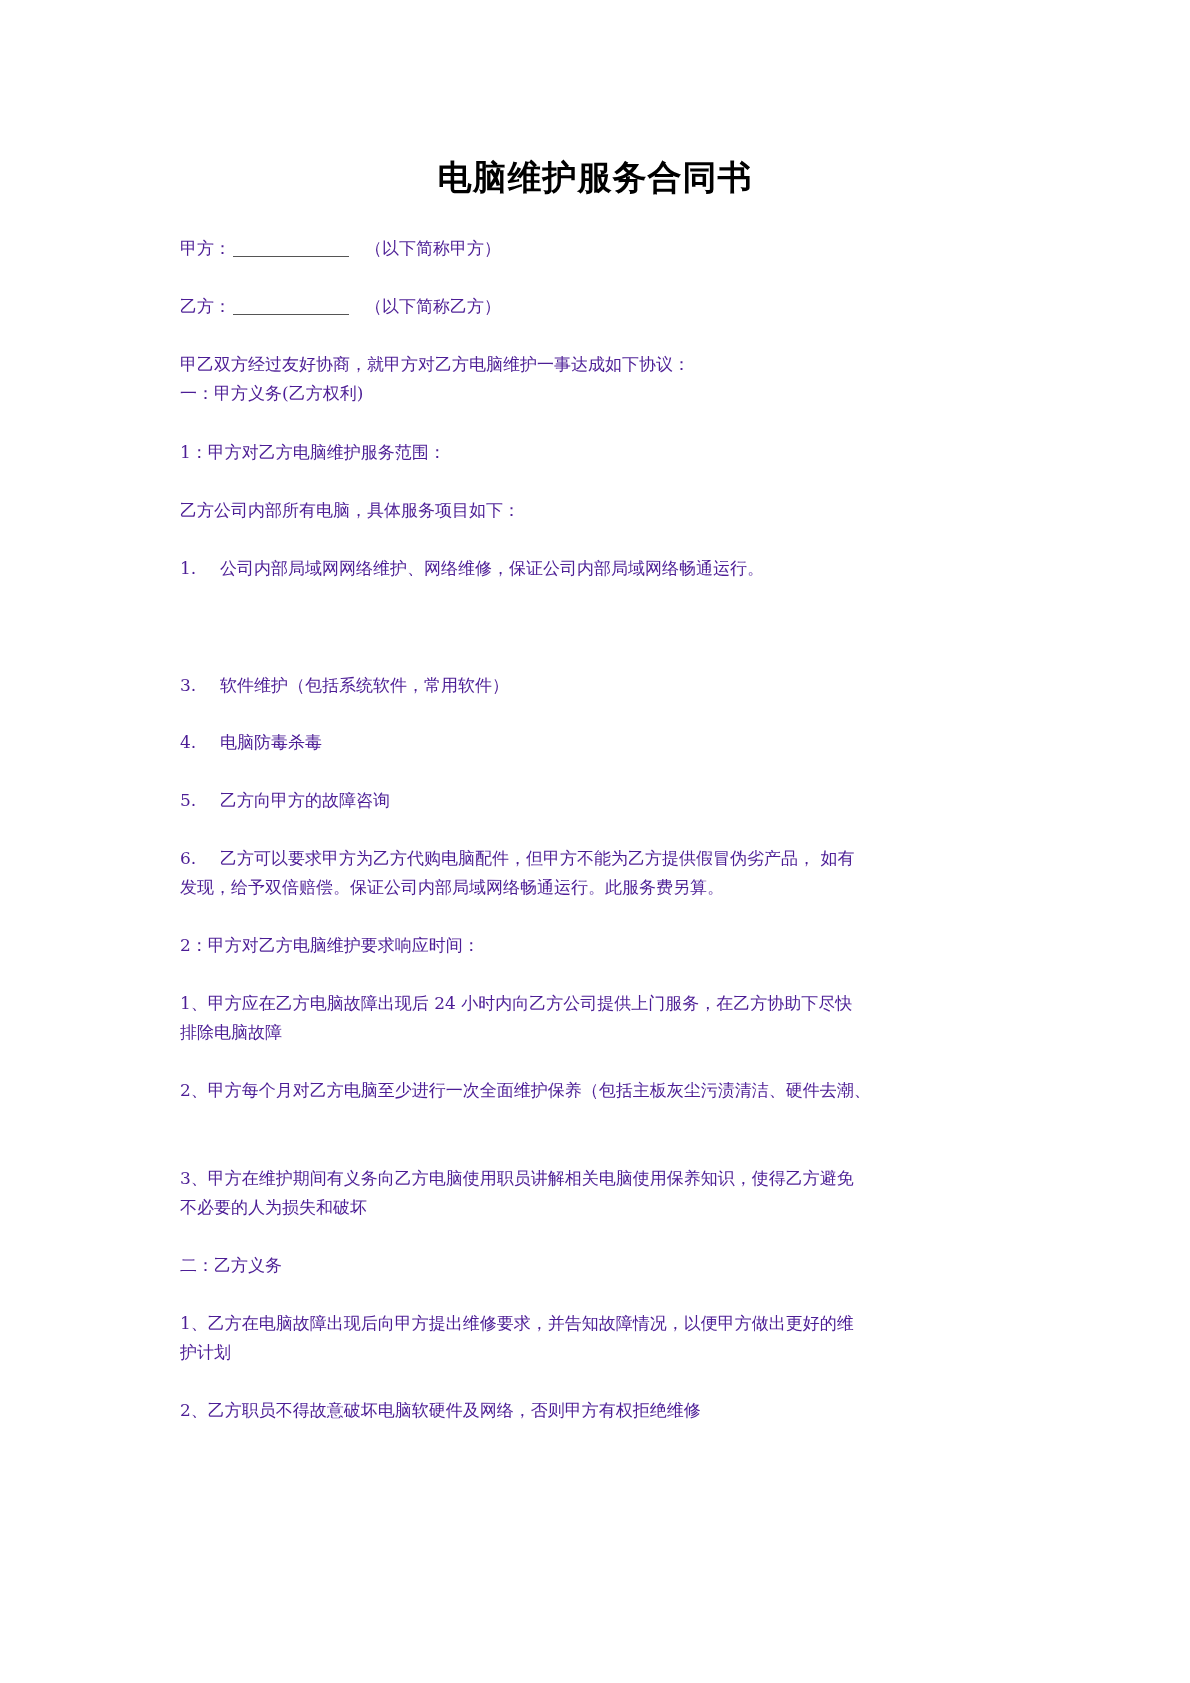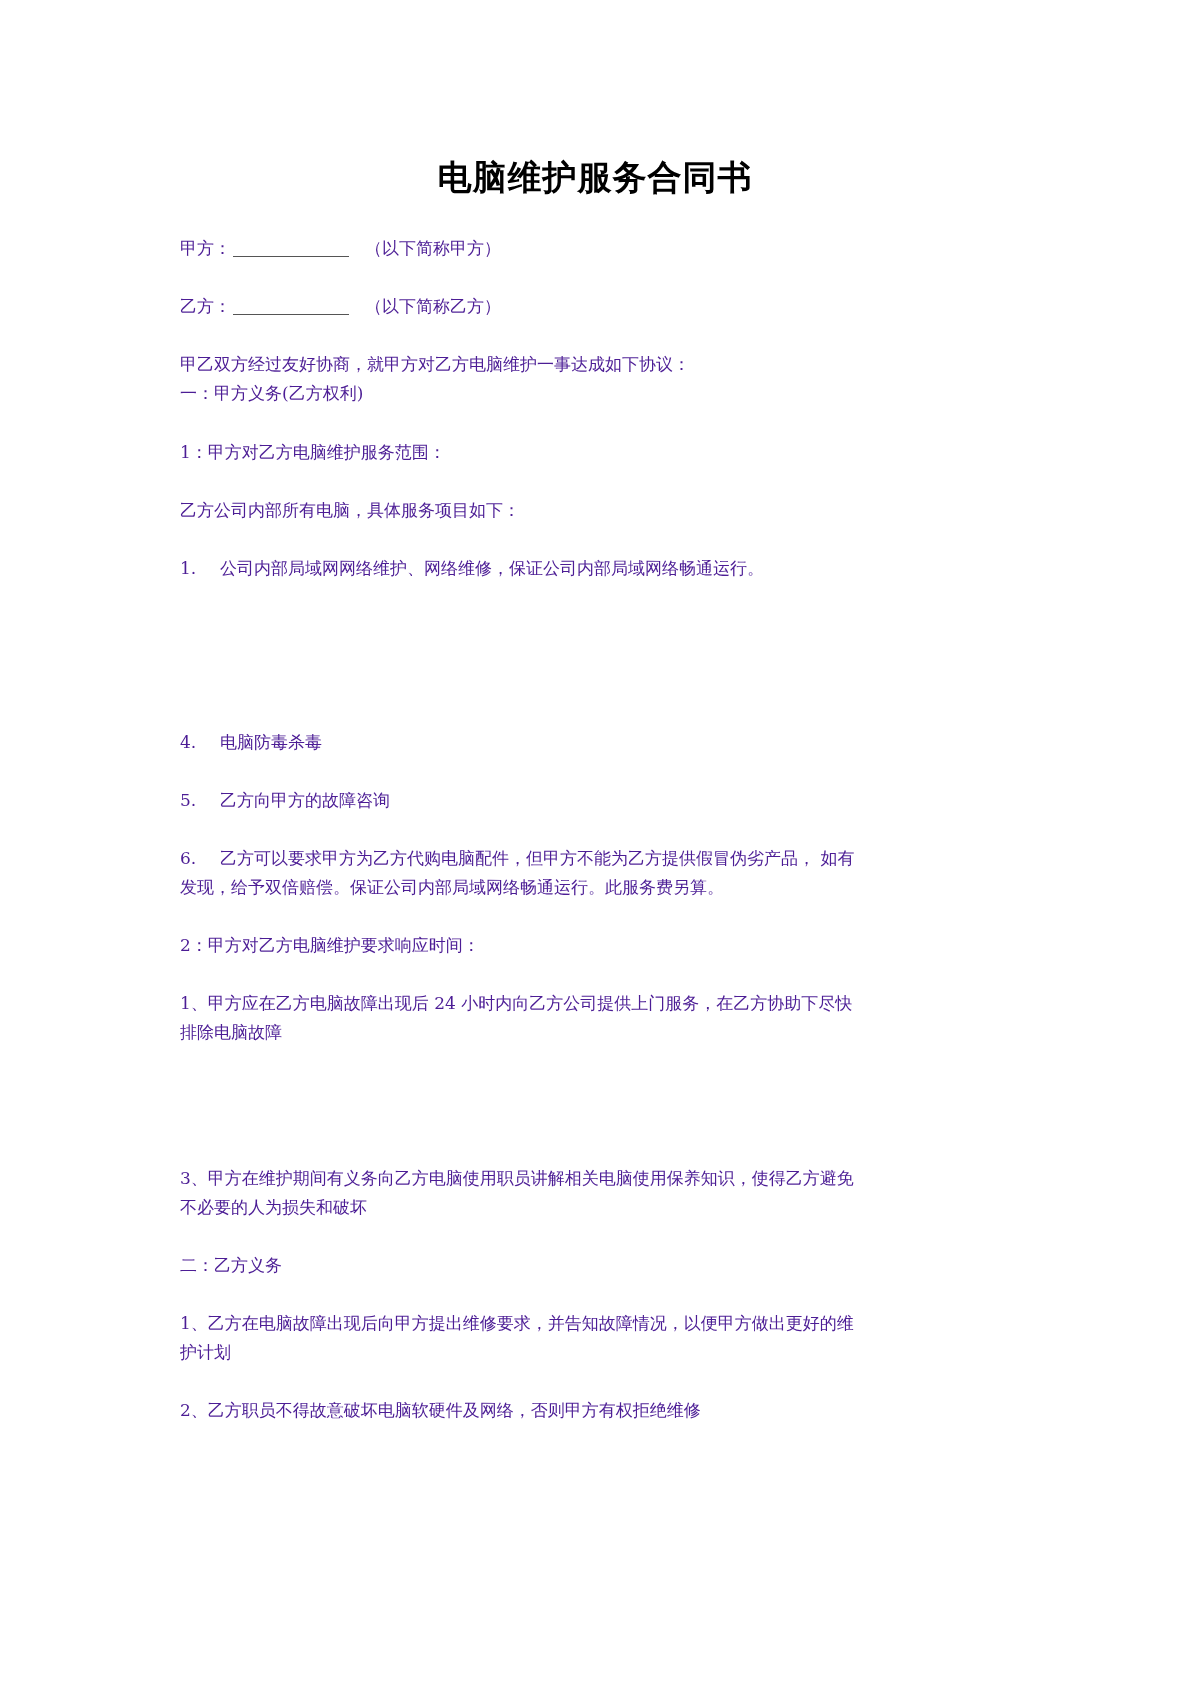--- a/index.html
+++ b/index.html
@@ -30,36 +30,40 @@
 
   <div class="line" style="top:350px">甲乙双方经过友好协商，就甲方对乙方电脑维护一事达成如下协议：</div>
   <div class="line" style="top:379px">一：甲方义务(乙方权利)</div>
 
   <div class="line" style="top:438px">1：甲方对乙方电脑维护服务范围：</div>
   <div class="line" style="top:496px">乙方公司内部所有电脑，具体服务项目如下：</div>
 
   <div class="line" style="top:554px">
     <span class="num">1.</span><span>公司内部局域网网络维护、网络维修，保证公司内部局域网络畅通运行。</span>
   </div>
+  <div class="line" style="top:671px">
+    <span class="num">3.</span><span>软件维护（包括系统软件，常用软件）</span>
+  </div>
   <div class="line" style="top:728px">
     <span class="num">4.</span><span>电脑防毒杀毒</span>
   </div>
   <div class="line" style="top:786px">
     <span class="num">5.</span><span>乙方向甲方的故障咨询</span>
   </div>
   <div class="line" style="top:844px">
     <span class="num">6.</span><span>乙方可以要求甲方为乙方代购电脑配件，但甲方不能为乙方提供假冒伪劣产品，  如有</span>
   </div>
   <div class="line" style="top:873px">发现，给予双倍赔偿。保证公司内部局域网络畅通运行。此服务费另算。</div>
 
   <div class="line" style="top:931px">2：甲方对乙方电脑维护要求响应时间：</div>
 
   <div class="line" style="top:989px">1、甲方应在乙方电脑故障出现后 24 小时内向乙方公司提供上门服务，在乙方协助下尽快</div>
   <div class="line" style="top:1018px">排除电脑故障</div>
 
+  <div class="line" style="top:1076px">2、甲方每个月对乙方电脑至少进行一次全面维护保养（包括主板灰尘污渍清洁、硬件去潮、</div>
 
   <div class="line" style="top:1164px">3、甲方在维护期间有义务向乙方电脑使用职员讲解相关电脑使用保养知识，使得乙方避免</div>
   <div class="line" style="top:1193px">不必要的人为损失和破坏</div>
 
   <div class="line" style="top:1251px">二：乙方义务</div>
 
   <div class="line" style="top:1309px">1、乙方在电脑故障出现后向甲方提出维修要求，并告知故障情况，以便甲方做出更好的维</div>
   <div class="line" style="top:1338px">护计划</div>
 
   <div class="line" style="top:1396px">2、乙方职员不得故意破坏电脑软硬件及网络，否则甲方有权拒绝维修</div>

